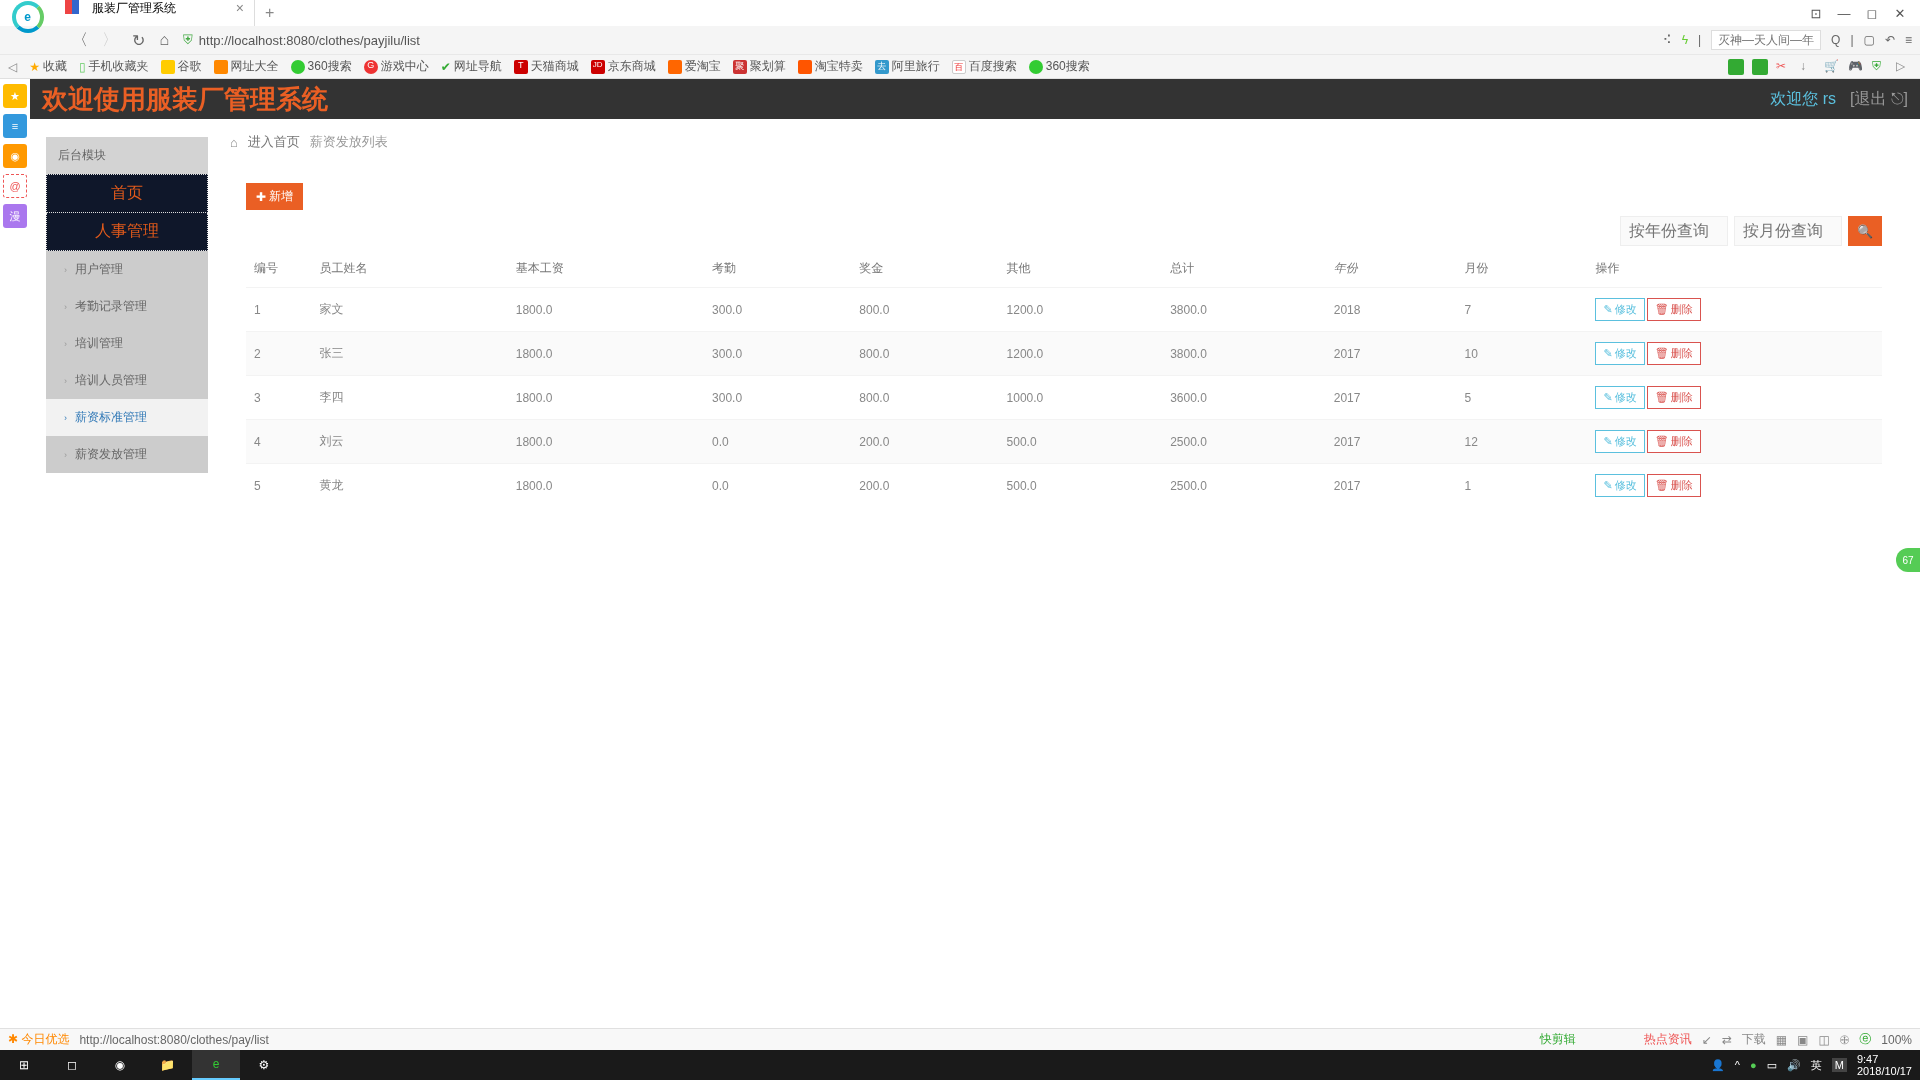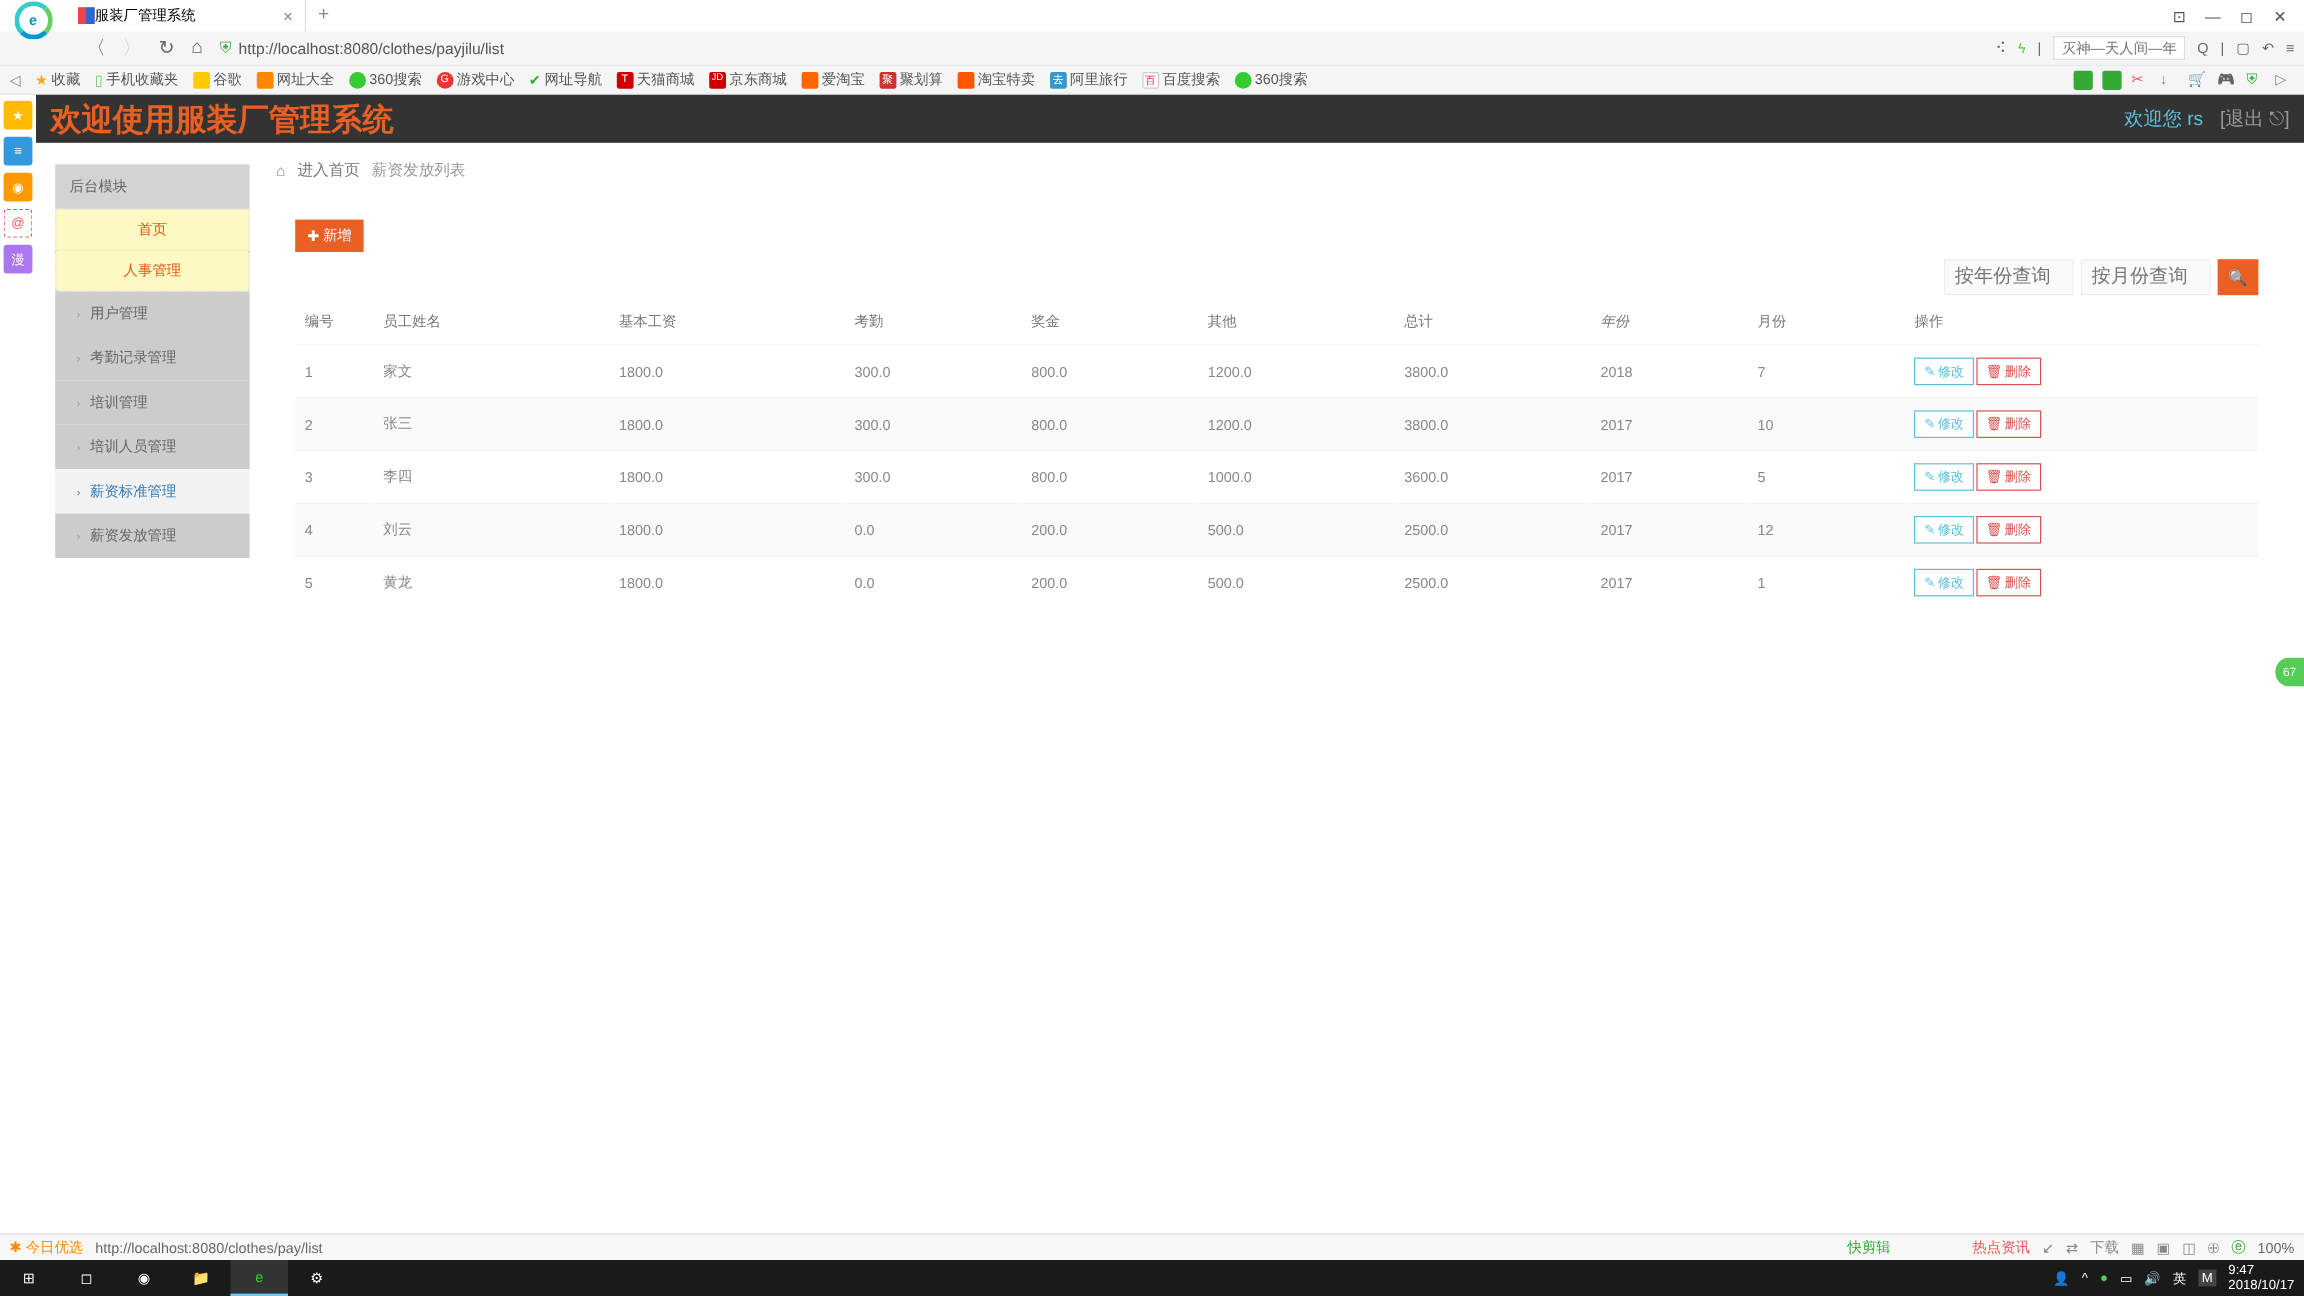--- a/index.html
+++ b/index.html
@@ -3,21 +3,21 @@
 <meta charset="utf-8">
 <style>
 * { margin: 0; padding: 0; box-sizing: border-box; font-family: "Microsoft YaHei", Arial, sans-serif; }
 body { background: #fff; font-size: 12px; overflow: hidden; }
 
 
 .browser-chrome { background: #f5f5f5; border-bottom: 1px solid #e0e0e0; }
 .tab-bar { display: flex; align-items: center; height: 26px; background: #fff; }
 .browser-logo { width: 55px; display: flex; align-items: center; justify-content: center; }
 .logo-circle { width: 32px; height: 32px; border-radius: 50%; border: 4px solid #3cc; border-right-color: #6c6; border-bottom-color: #09c; display: flex; align-items: center; justify-content: center; color: #09c; font-weight: bold; margin-top: 8px; }
-.browser-tab { height: 26px; display: flex; align-items: center; gap: 0; padding: 0 10px; border-right: 1px solid #ddd; background: #fff; min-width: 200px; }
+.browser-tab { height: 26px; display: flex; align-items: flex-start; gap: 13px; padding: 0 10px; border-right: 1px solid #ddd; background: #fff; min-width: 200px; }
 .tab-icon { width: 14px; height: 14px; background: linear-gradient(to right, #e44 50%, #36c 50%); }
 .tab-close { color: #888; cursor: pointer; margin-left: auto; font-size: 14px; }
 .tab-add { padding: 0 10px; color: #888; font-size: 16px; cursor: pointer; }
 .window-controls { margin-left: auto; display: flex; gap: 4px; padding-right: 8px; }
 .window-controls span { width: 24px; text-align: center; color: #555; cursor: pointer; font-size: 13px; }
 
 .nav-bar { display: flex; align-items: center; height: 28px; padding: 0 8px; gap: 14px; }
 .nav-btn { color: #666; cursor: pointer; font-size: 16px; }
 .url-bar { flex: 1; display: flex; align-items: center; gap: 6px; font-size: 13px; color: #555; }
 .url-shield { color: #4a4; }
@@ -39,21 +39,21 @@
 
 .app-header { background: #333; color: #ea5f24; height: 40px; display: flex; align-items: center; padding: 0 12px; margin-left: 30px; }
 .app-header h1 { font-size: 26px; font-weight: bold; }
 .app-header .user-area { margin-left: auto; font-size: 16px; color: #5bc0de; display: flex; gap: 14px; }
 .app-header .logout { color: #999; cursor: pointer; }
 
 
 .app-body { display: flex; margin-left: 30px; height: 660px; }
 .sidebar { width: 194px; padding: 18px 16px 0 16px; }
 .sb-title { background: #d3d3d3; color: #666; padding: 10px 12px; font-size: 12px; }
-.sb-link { background: #fef9c3; color: #e15a1b; text-align: center; padding: 8px; border: 1px dotted #ddd; font-size: 12px; cursor: pointer; }
+.sb-link { background: #0f172a; color: #e15a1b; text-align: center; padding: 8px; border: 1px dotted #ddd; font-size: 16px; cursor: pointer; }
 .sb-link.hr { border-top: none; }
 .sb-item { background: #ccc; color: #666; padding: 10px 18px; font-size: 12px; cursor: pointer; display: flex; align-items: center; gap: 8px; }
 .sb-item.active { background: #f2f2f2; color: #337ab7; }
 .sb-chev { color: #999; font-size: 9px; }
 .sb-item.active .sb-chev { color: #337ab7; }
 
 
 .main { flex: 1; padding: 0 16px 0 0; }
 .breadcrumb { padding: 14px 6px; color: #999; font-size: 13px; display: flex; align-items: center; gap: 10px; }
 .breadcrumb .home-link { color: #777; cursor: pointer; }

